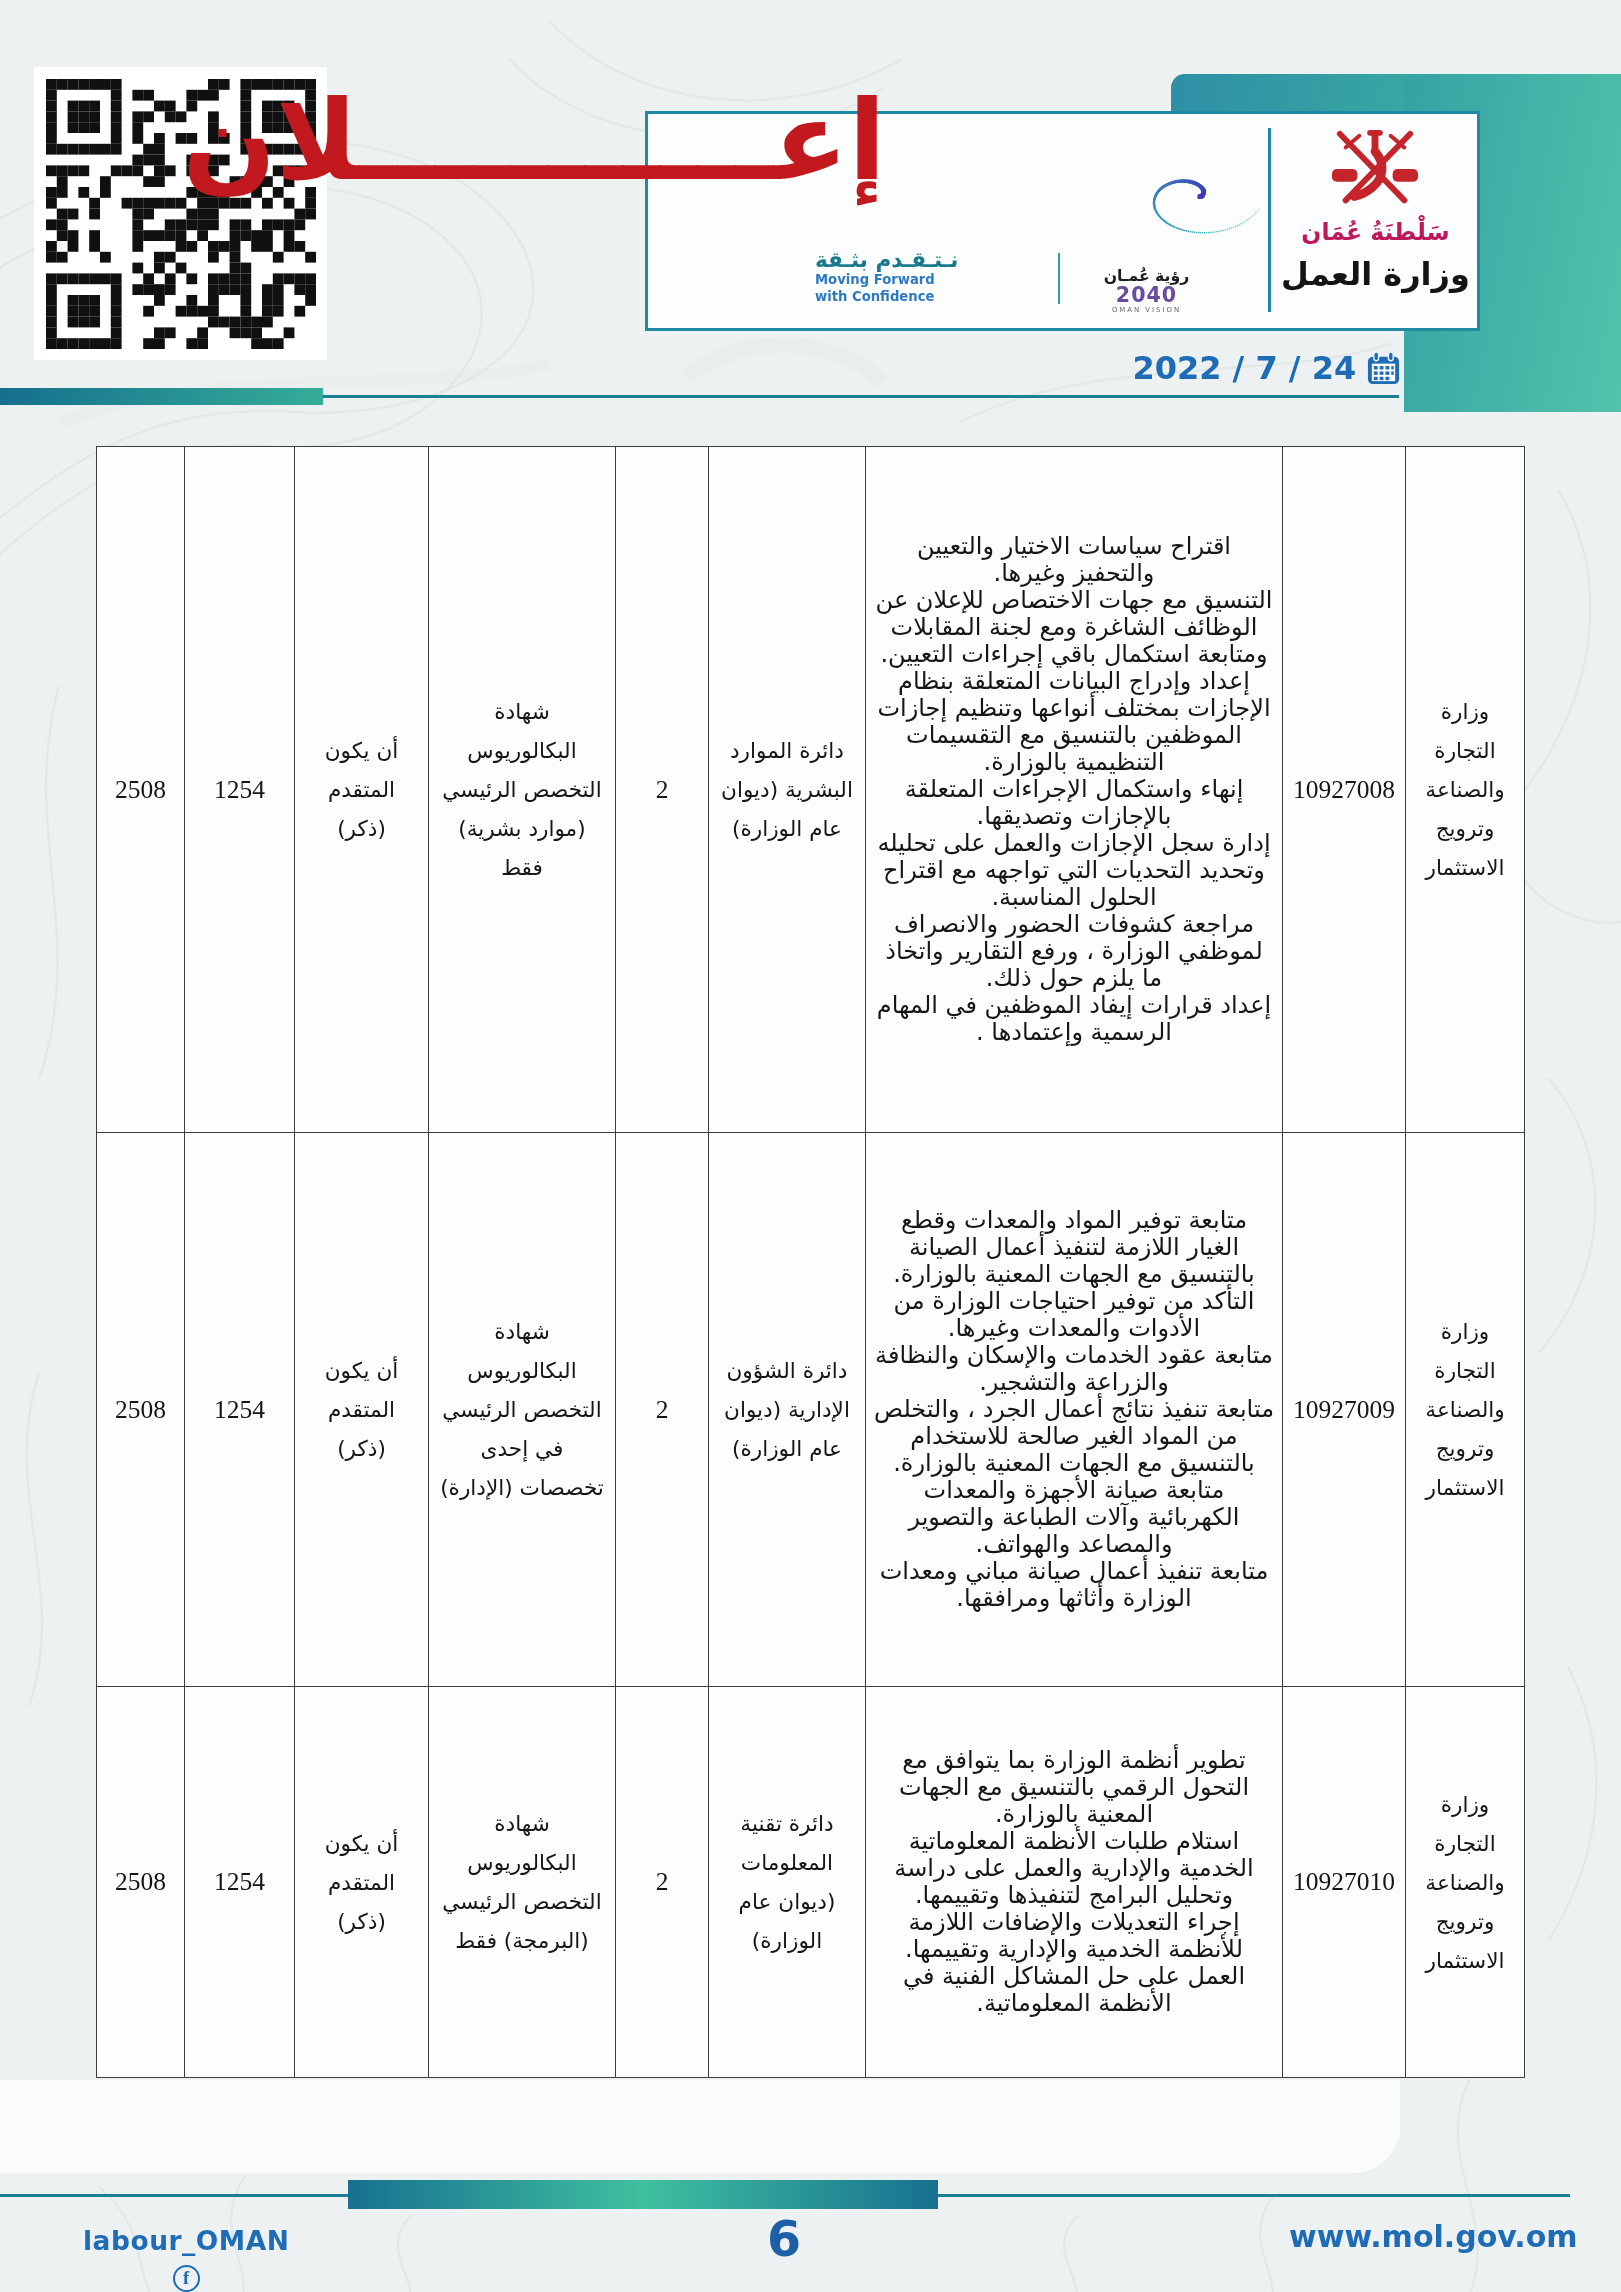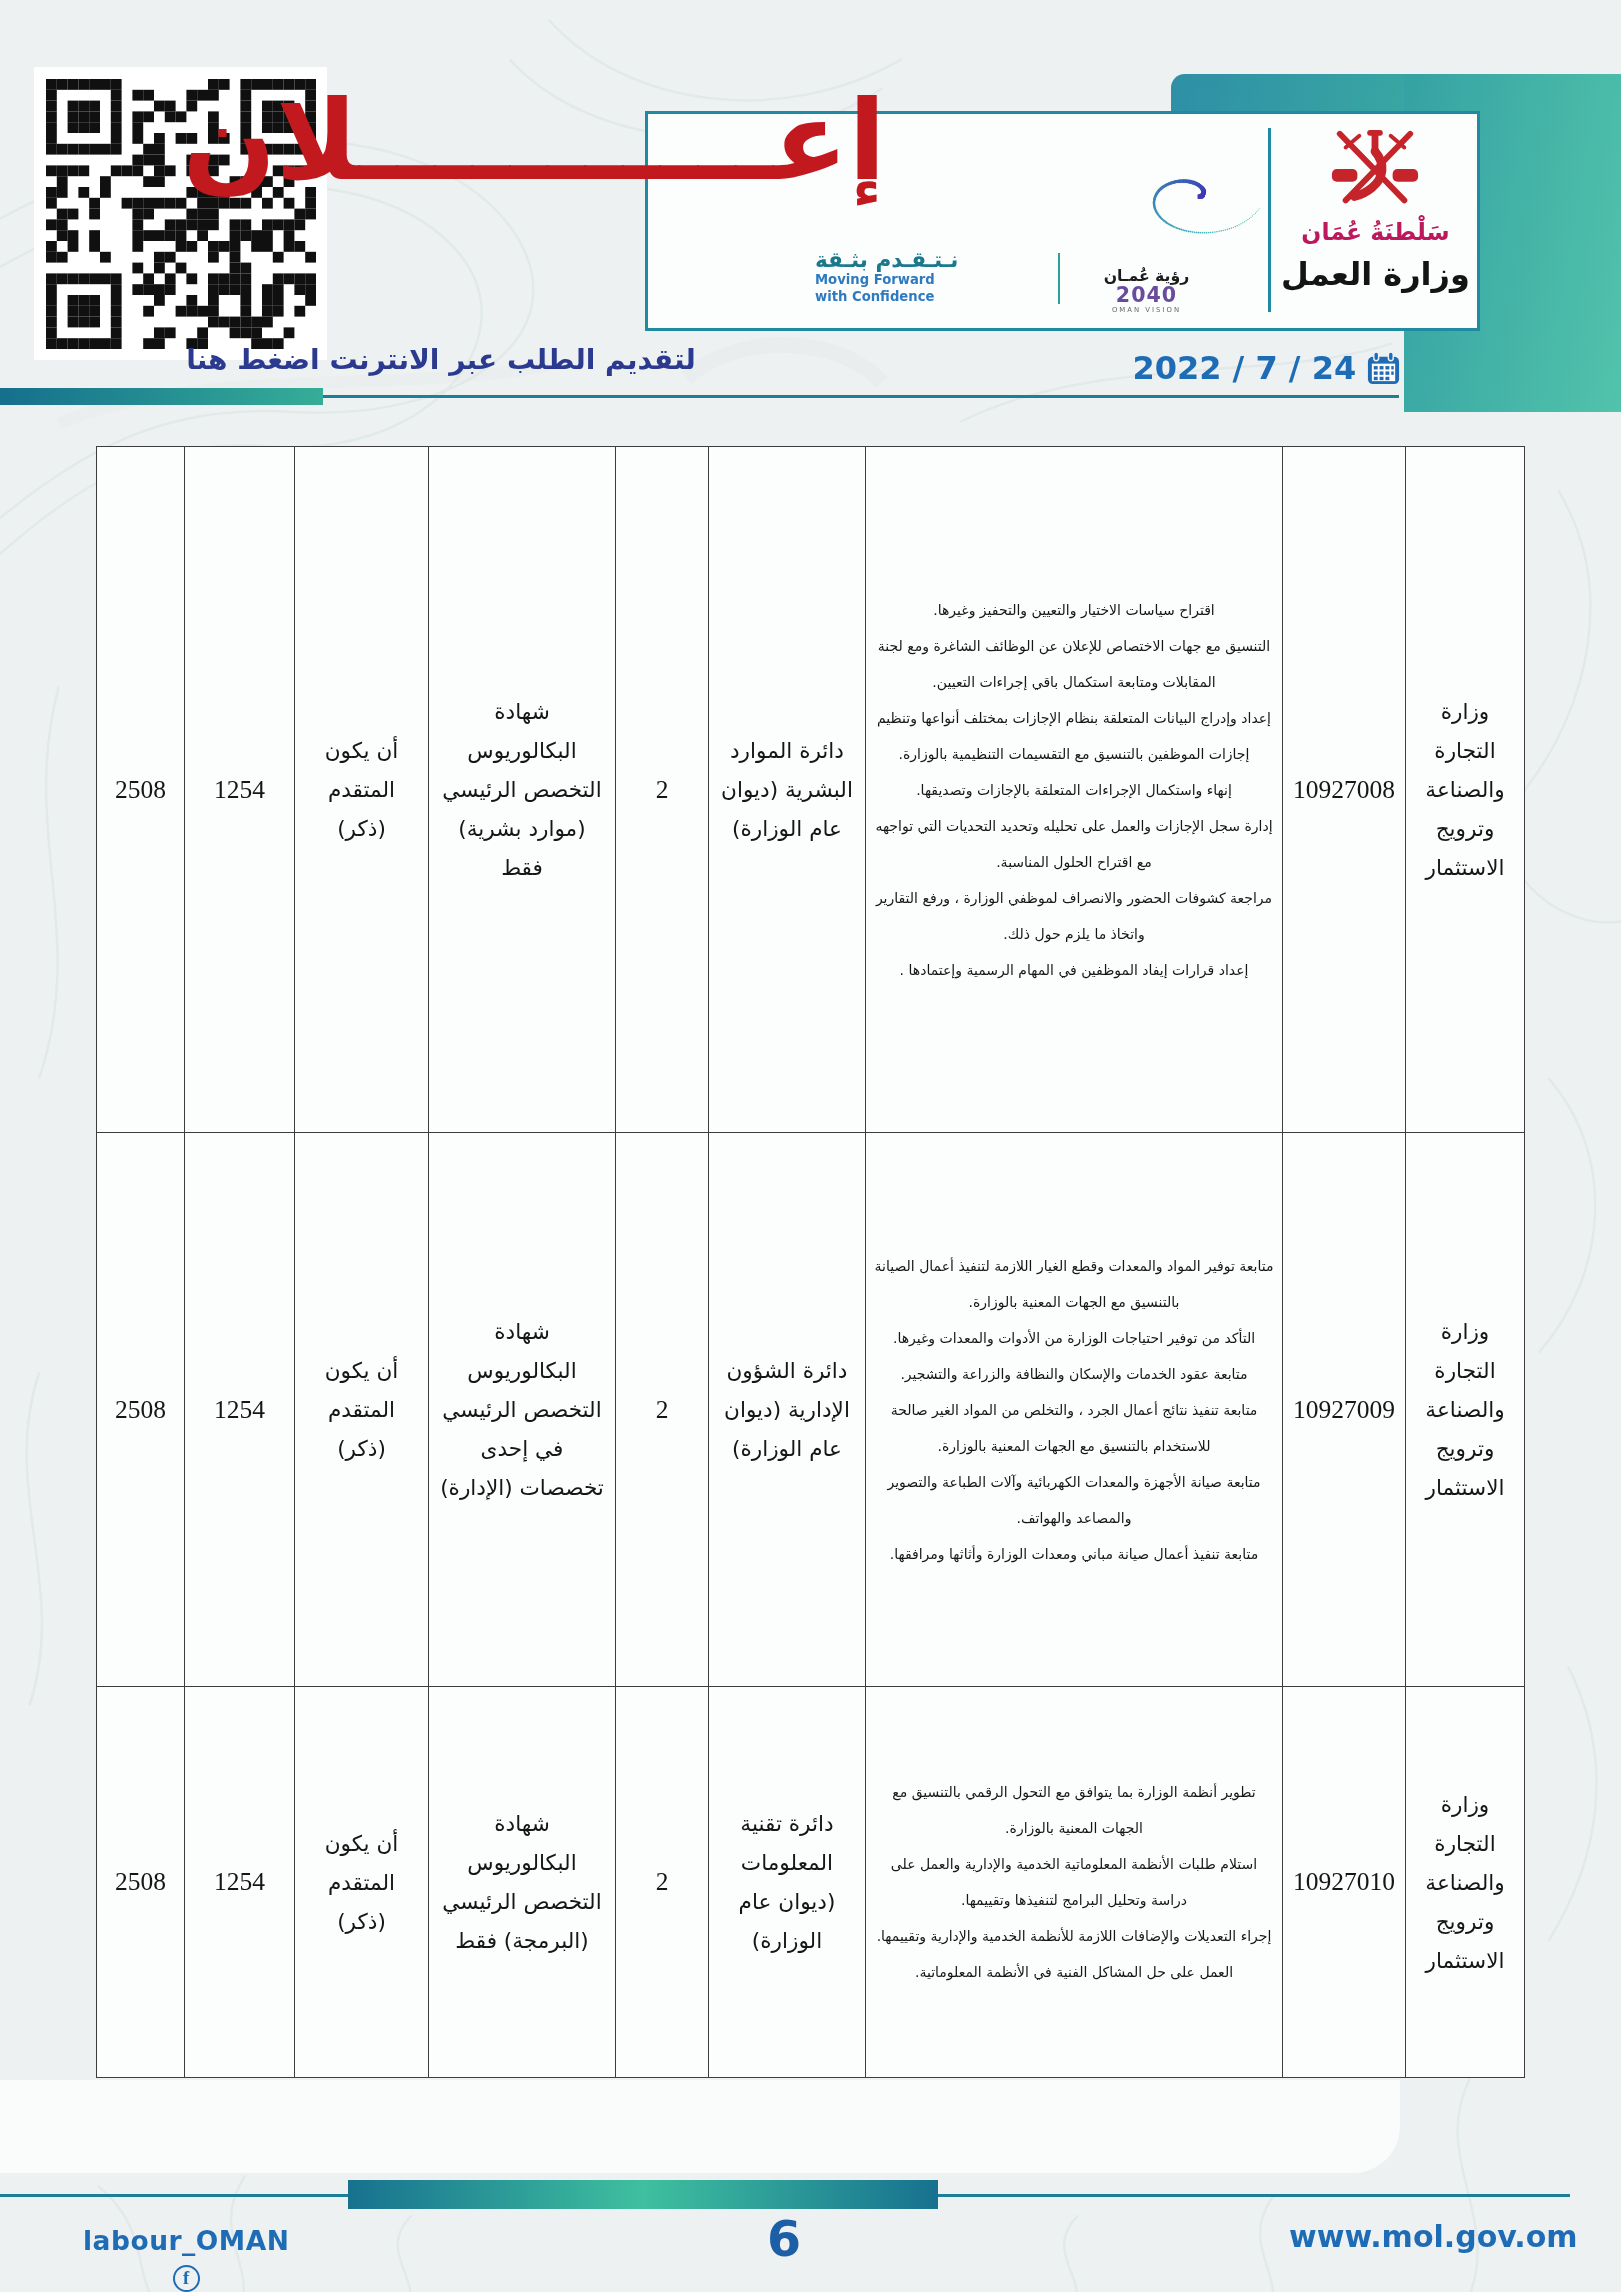--- a/index.html
+++ b/index.html
@@ -51,21 +51,21 @@
          border-radius:0 0 47px 0;z-index:1;}
 
   
   .jobs-table{position:absolute;left:96px;top:446px;width:1427px;z-index:2;background:#fcfdfd;
          border-collapse:collapse;table-layout:fixed;direction:rtl;}
   .jobs-table td{border:1px solid #3d3d3d;padding:0;vertical-align:middle;color:#161616;}
   .cw{display:flex;flex-direction:column;justify-content:center;align-items:center;overflow:hidden;
       padding:3.9px 7.8px;box-sizing:border-box;text-align:center;}
   .h1{height:685px;} .h2{height:553px;} .h3{height:390px;}
   .ar{font-size:21.6px;line-height:39px;direction:rtl;}
-  .duties{font-size:14px;line-height:36px;direction:rtl;white-space:pre-line;}
+  .duties{font-size:24px;line-height:27px;direction:rtl;white-space:pre-line;}
   .num{font-family:"Liberation Serif",serif;font-size:25.5px;direction:ltr;}
 
   
   .f-thin1{position:absolute;left:0;top:2194px;width:350px;height:2.9px;background:#1b7f98;z-index:2;}
   .f-bar{position:absolute;left:348px;top:2180px;width:590px;height:29px;z-index:2;
          background:linear-gradient(90deg,#17718f 0%,#3fc09f 50%,#17718f 100%);}
   .f-thin2{position:absolute;left:938px;top:2194px;width:632px;height:2.9px;background:#1b7f98;z-index:2;}
   .social{position:absolute;left:83px;top:2225px;display:flex;align-items:center;gap:8.8px;z-index:2;color:#1e6cb5;flex-direction:column;}
   .handle{font-size:26.5px;font-weight:bold;letter-spacing:0.5px;}
   .sicon{width:27.4px;height:27.4px;border:2px solid #1e6cb5;border-radius:50%;display:flex;align-items:center;
@@ -616,21 +616,20 @@
         <rect x="0" y="264" width="11" height="11"></rect>
         <rect x="11" y="264" width="11" height="11"></rect>
         <rect x="22" y="264" width="11" height="11"></rect>
         <rect x="33" y="264" width="11" height="11"></rect>
         <rect x="44" y="264" width="11" height="11"></rect>
         <rect x="55" y="264" width="11" height="11"></rect>
         <rect x="66" y="264" width="11" height="11"></rect>
       </svg></div>
 
   <div class="title">إعـــــــــــلان</div>
-  <div class="apply-link">لتقديم الطلب عبر الانترنت اضغط هنا</div>
 
   <div class="date-row">
     <span>2022 / 7 / 24</span>
     <svg width="35" height="35" viewBox="0 0 36 36">
       <rect x="2" y="6" width="32" height="28" rx="5" fill="#1e6cb5"></rect>
       <rect x="8" y="1" width="5" height="9" rx="2.5" fill="#1e6cb5" stroke="#eef1f1" stroke-width="1.5"></rect>
       <rect x="23" y="1" width="5" height="9" rx="2.5" fill="#1e6cb5" stroke="#eef1f1" stroke-width="1.5"></rect>
       <rect x="6" y="13" width="24" height="18" fill="#ffffff"></rect>
       <g fill="#1e6cb5">
         <rect x="8" y="15.5" width="4" height="3.5"></rect>

